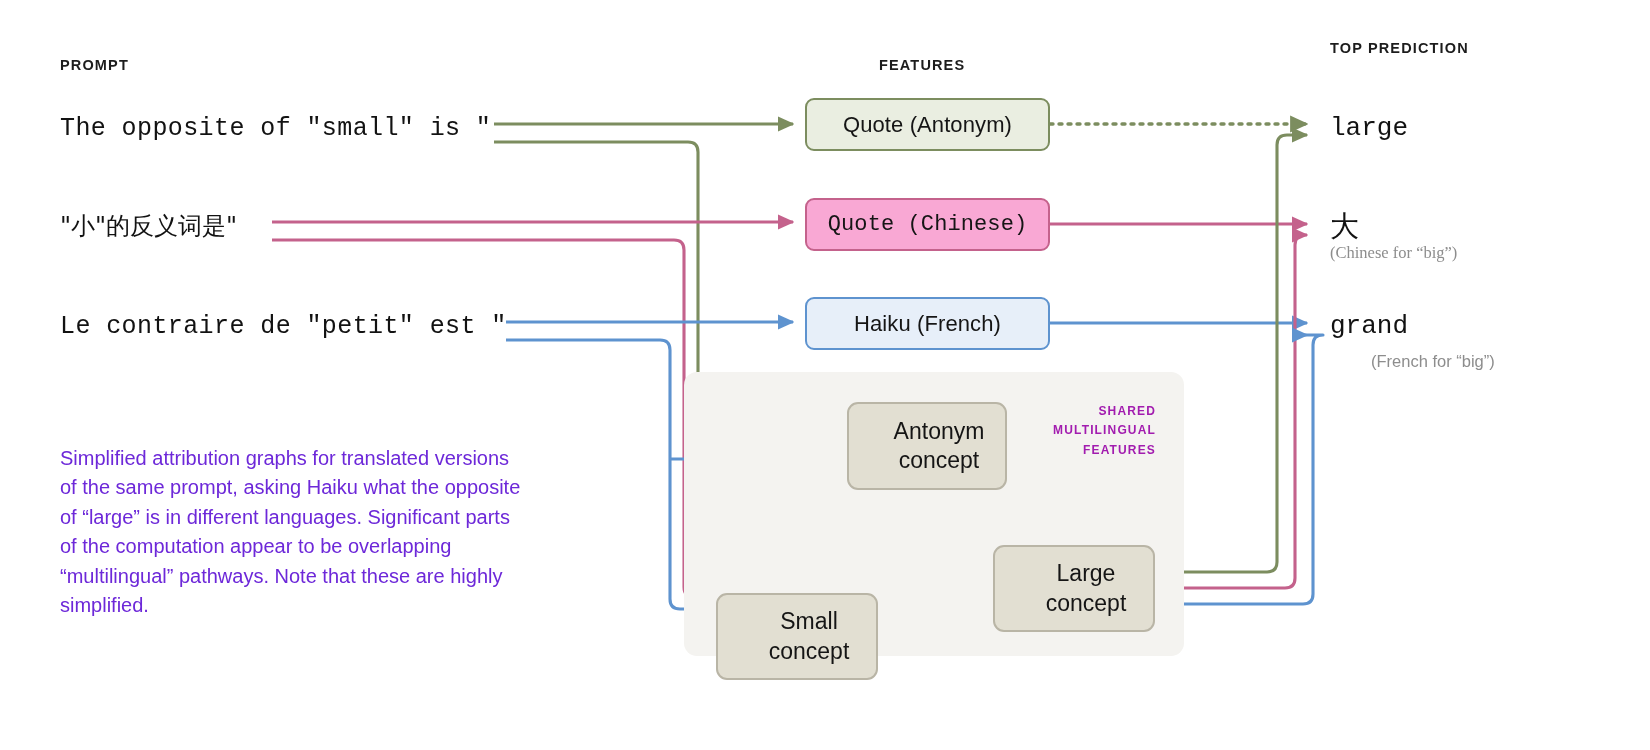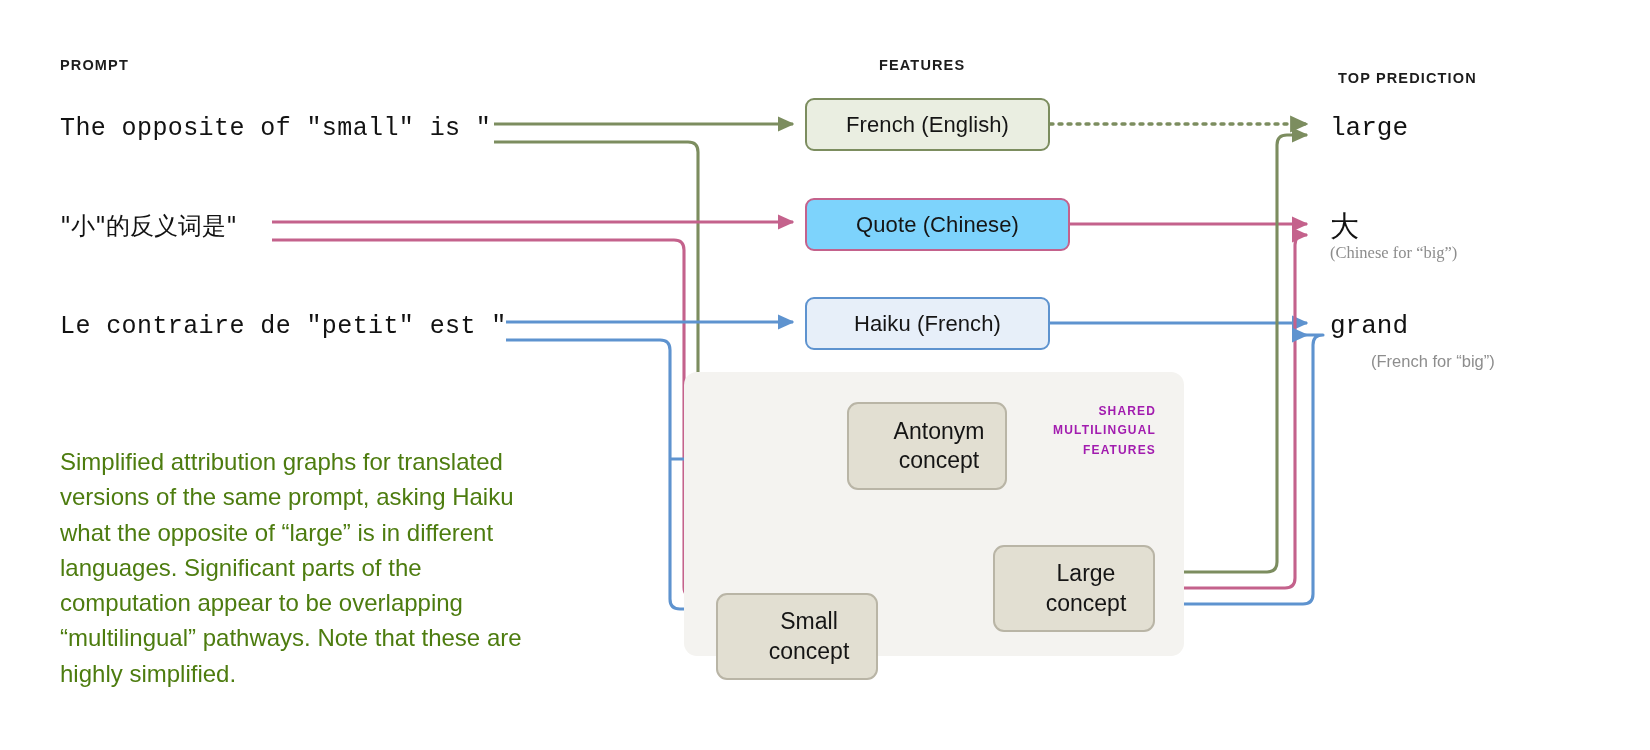--- a/index.html
+++ b/index.html
@@ -114,23 +114,23 @@
     font-weight: 700;
     letter-spacing: 1.15px;
     color: #a21caf;
     text-align: right;
     line-height: 1.62;
     white-space: pre-line;
   }
   .caption {
     position: absolute;
     font-family: "Liberation Sans", sans-serif;
-    font-size: 24px;
+    font-size: 20px;
     line-height: 1.47;
-    color: #4d7c0f;
+    color: #6d28d9;
     width: 470px;
   }
 </style>
 </head>
 <body>
 
 <div id="stage">
 
   <svg class="wires" viewBox="0 0 1650 750" width="1650" height="750" xmlns="http://www.w3.org/2000/svg">
     <defs>
@@ -180,35 +180,35 @@
 
       <path d="M1155,572 H1267 Q1277,572 1277,562 V145 Q1277,135 1287,135 H1307" stroke="#7c8d5f" marker-end="url(#ah-en)"></path>
       <path d="M1155,588 H1285 Q1295,588 1295,578 V245 Q1295,235 1305,235 H1307" stroke="#c4628c" marker-end="url(#ah-cn)"></path>
       <path d="M1155,604 H1303 Q1313,604 1313,594 V345 Q1313,335 1323,335 H1307" stroke="#5e93cf"></path>
       <path d="M1300,335 H1307" stroke="#5e93cf" marker-end="url(#ah-fr)"></path>
     </g>
   </svg>
 
   <div class="col-head" style="left:60px; top:57px;">PROMPT</div>
   <div class="col-head" style="left:879px; top:57px;">FEATURES</div>
-  <div class="col-head" style="left:1330px; top:70px;margin-left:8px;">TOP PREDICTION</div>
+  <div class="col-head" style="left:1330px; top:40px;">TOP PREDICTION</div>
 
   <div class="shared-region" style="left:684px; top:372px; width:500px; height:284px;"></div>
   <div class="shared-label" style="left:984px; top:402px; width:172px;">SHARED
 MULTILINGUAL
 FEATURES</div>
 
   <div class="prompt-text" style="left:60px; top:116px;">The opposite of "small" is "</div>
   <div class="prompt-text cjk" style="left:60px; top:214px;">"小"的反义词是"</div>
   <div class="prompt-text" style="left:60px; top:314px;">Le contraire de "petit" est "</div>
 
   <div class="feature-box" style="left:805px; top:98px; width:245px; height:53px; border-color:#7c8d5f; background:#eaeee1;">
-    <span>French (English)</span>
-  </div>
-  <div class="feature-box" style="left:805px; top:198px; width:265px; height:53px; border-color:#c4628c; background:#7dd3fc;">
+    <span>Quote (Antonym)</span>
+  </div>
+  <div class="feature-box" style="left:805px; top:198px; width:245px; height:53px; border-color:#c4628c; background:#f9a8d4;font-family:Liberation Mono, monospace;">
     <span>Quote (Chinese)</span>
   </div>
   <div class="feature-box" style="left:805px; top:297px; width:245px; height:53px; border-color:#5e93cf; background:#e7eff9;">
     <span>Haiku (French)</span>
   </div>
 
   <div class="concept-box" style="left:847px; top:402px; width:160px; height:88px;">
     <span style="white-space:pre-line;">Antonym
 concept</span>
   </div>

